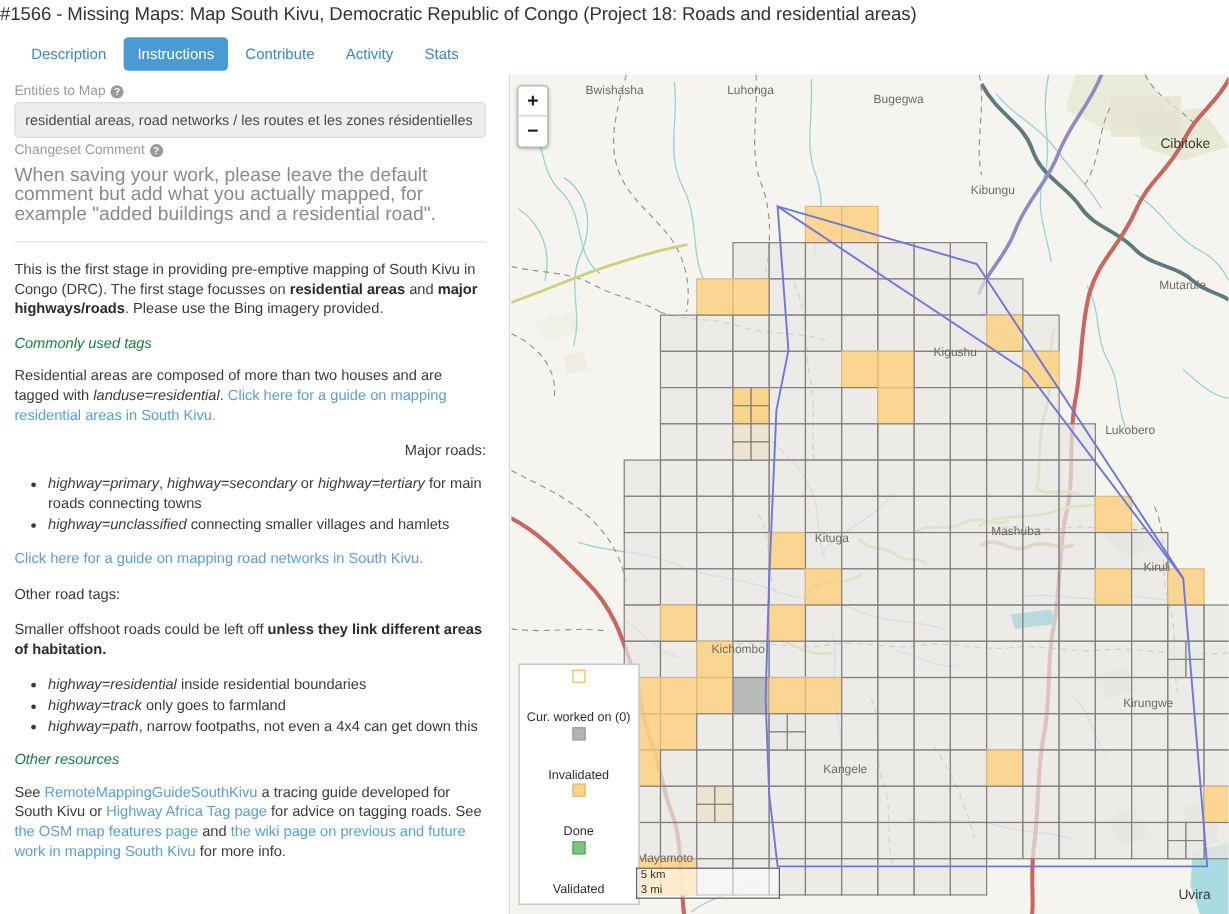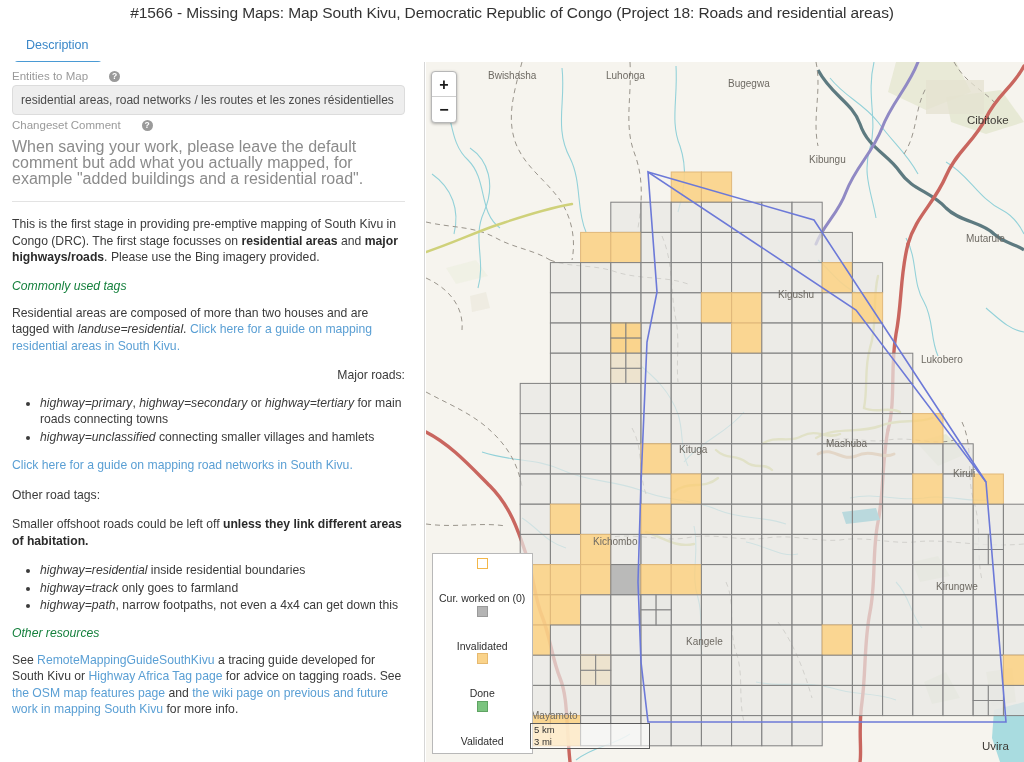--- a/index.html
+++ b/index.html
@@ -14,37 +14,36 @@
     position: relative;
     width: 1024px; height: 762px;
     overflow: hidden;
   }
 
   
   #page-title {
     position: absolute;
     left: 0; top: 4px;
     width: 1024px;
-    text-align: center;
+    text-align: left;
     font-size: 15.5px;
     color: #333333;
     white-space: nowrap;
     letter-spacing: -0.1px;
   }
 
   
   #tabbar {
     position: absolute;
     left: 0; top: 31px;
     width: 1024px; height: 30px;
     display: flex;
     align-items: flex-start;
     padding-left: 14px;
     gap: 2px;
-    flex-direction: column;
   }
   .tab {
     font-size: 12.5px;
     color: #3a87c8;
     padding: 7px 12px 7px 12px;
     border-radius: 4px;
     cursor: pointer;
     white-space: nowrap;
     line-height: 14px;
   }
@@ -67,21 +66,21 @@
     padding: 6px 12px 0 6px;
     width: 425px;
   }
 
   .field-label {
     font-size: 11.5px;
     color: #9a9a9a;
     margin: 2px 0 3px 6px;
     display: flex;
     align-items: center;
-    gap: 21px;
+    gap: 4px;
   }
   .help-badge {
     display: inline-block;
     width: 11px; height: 11px;
     border-radius: 50%;
     background: #9a9a9a;
     color: #ffffff;
     font-size: 8.5px;
     line-height: 11px;
     text-align: center;

